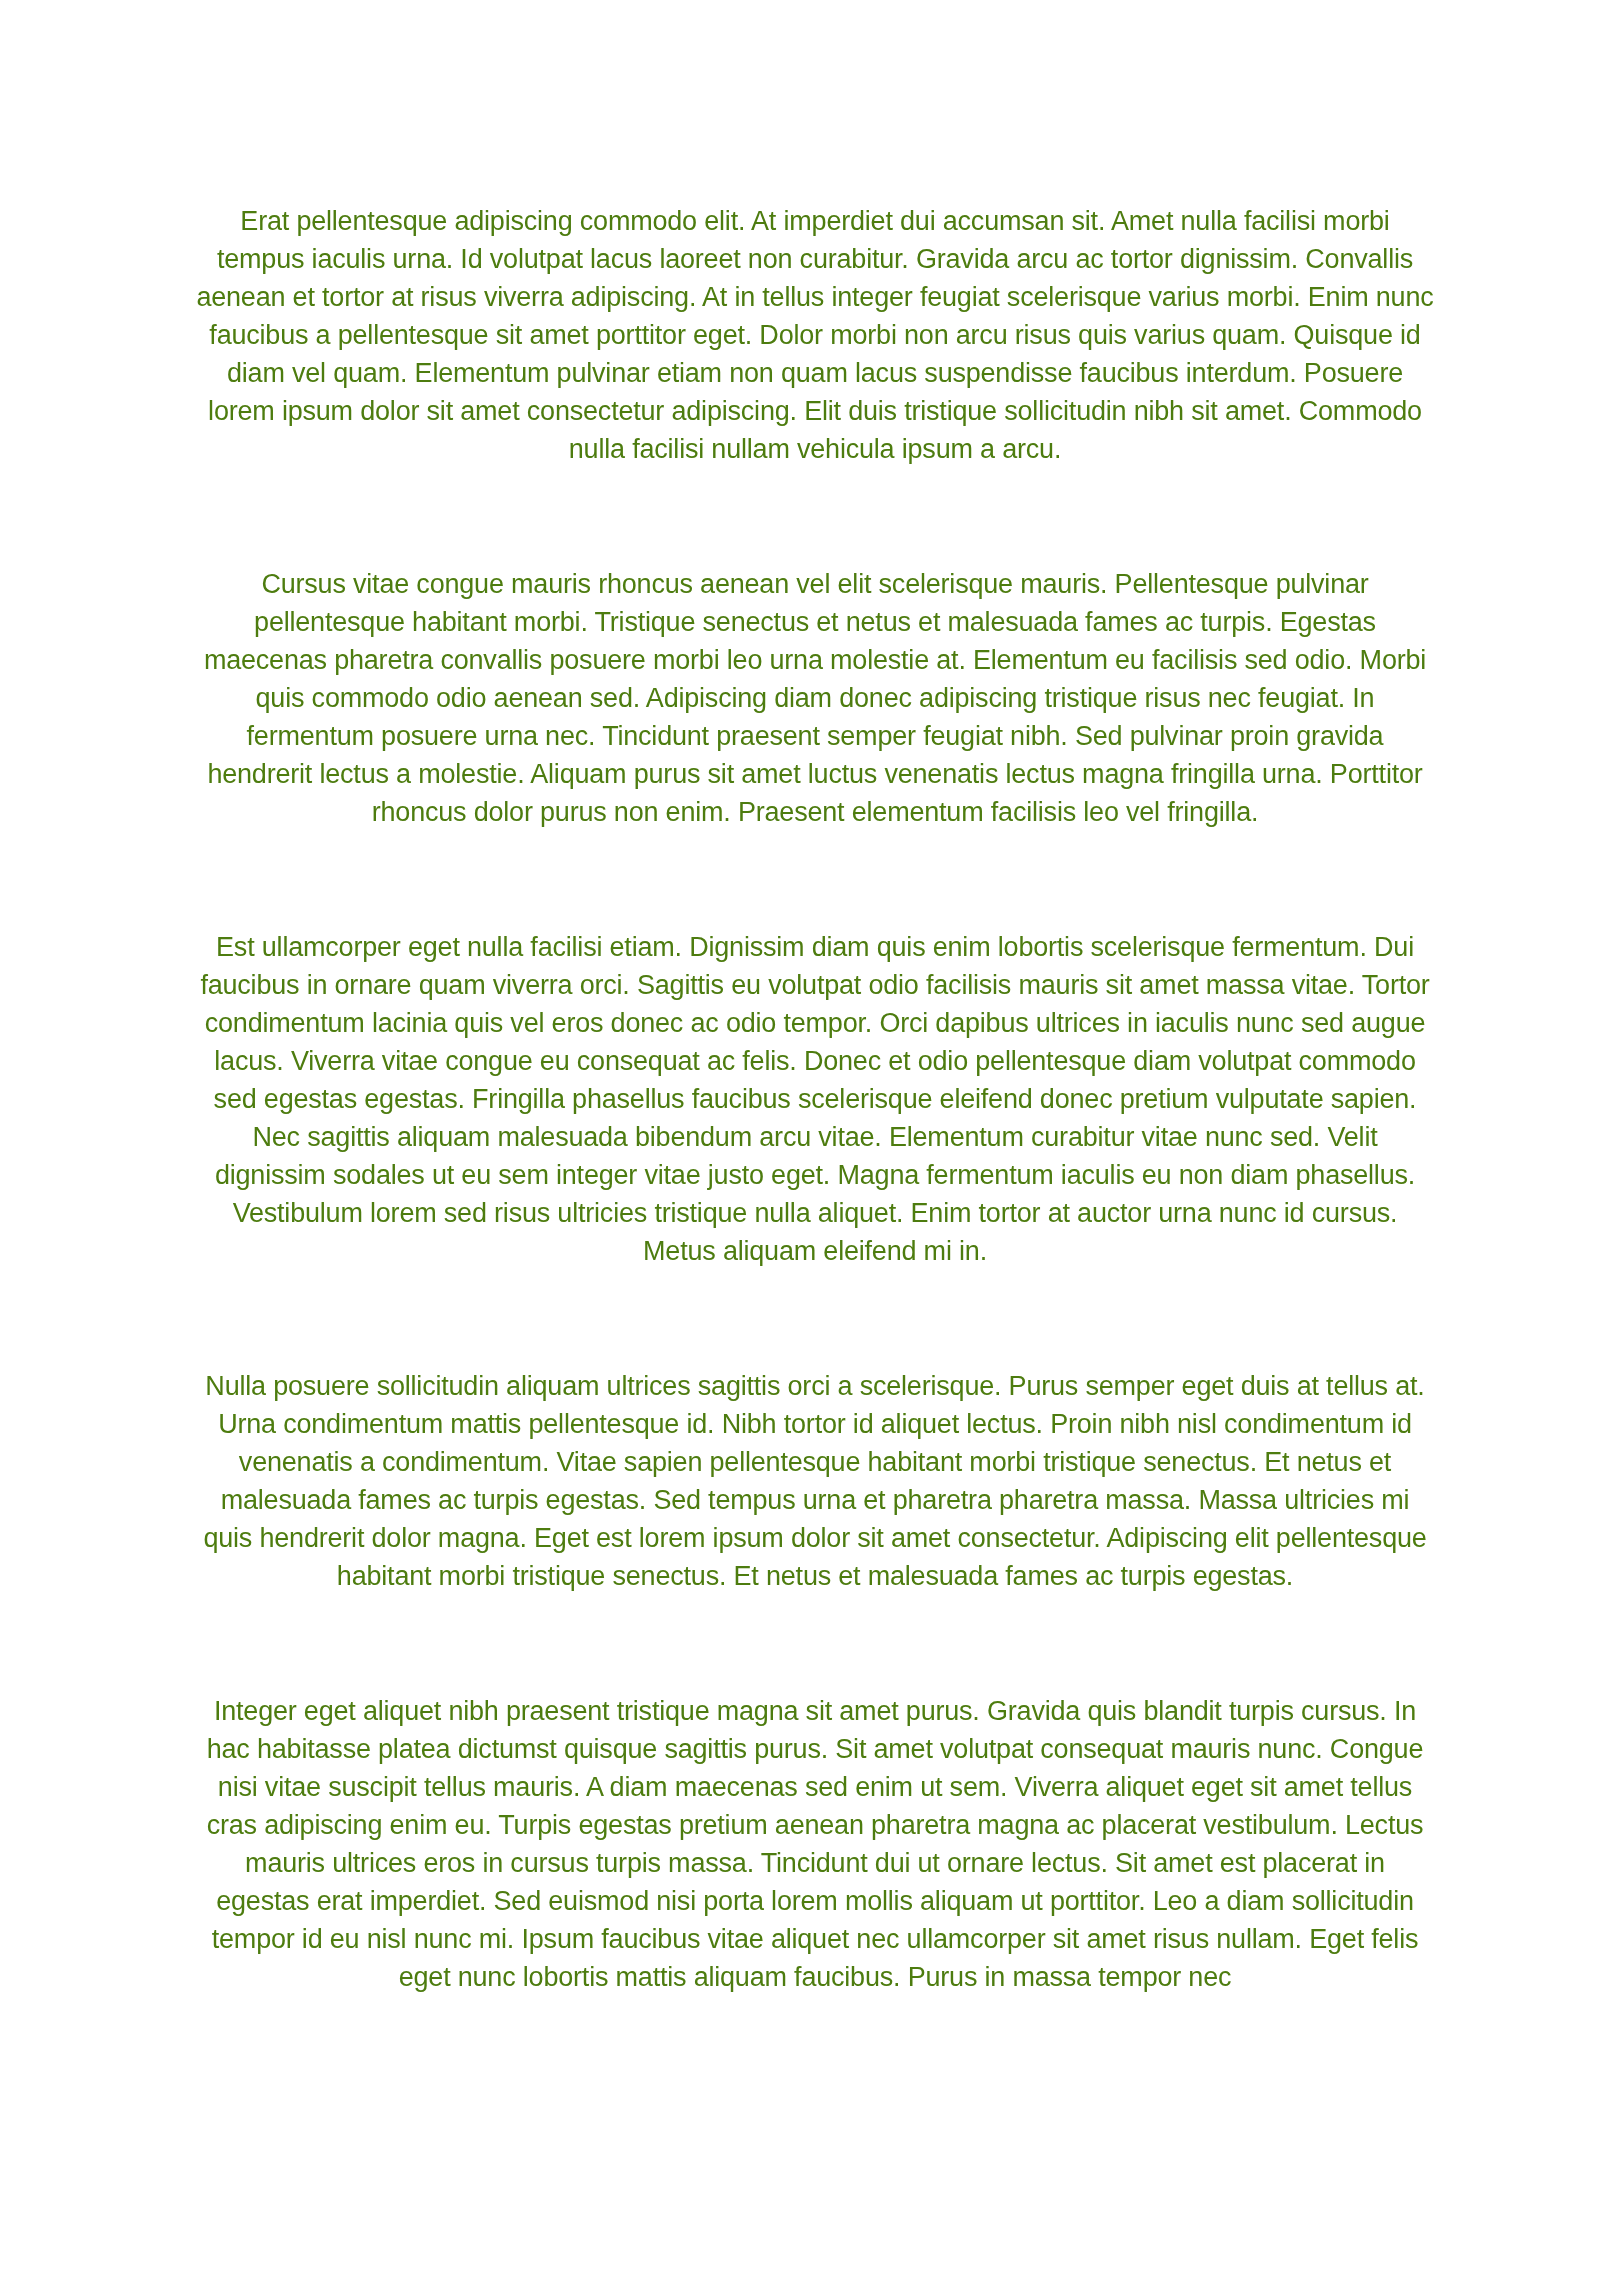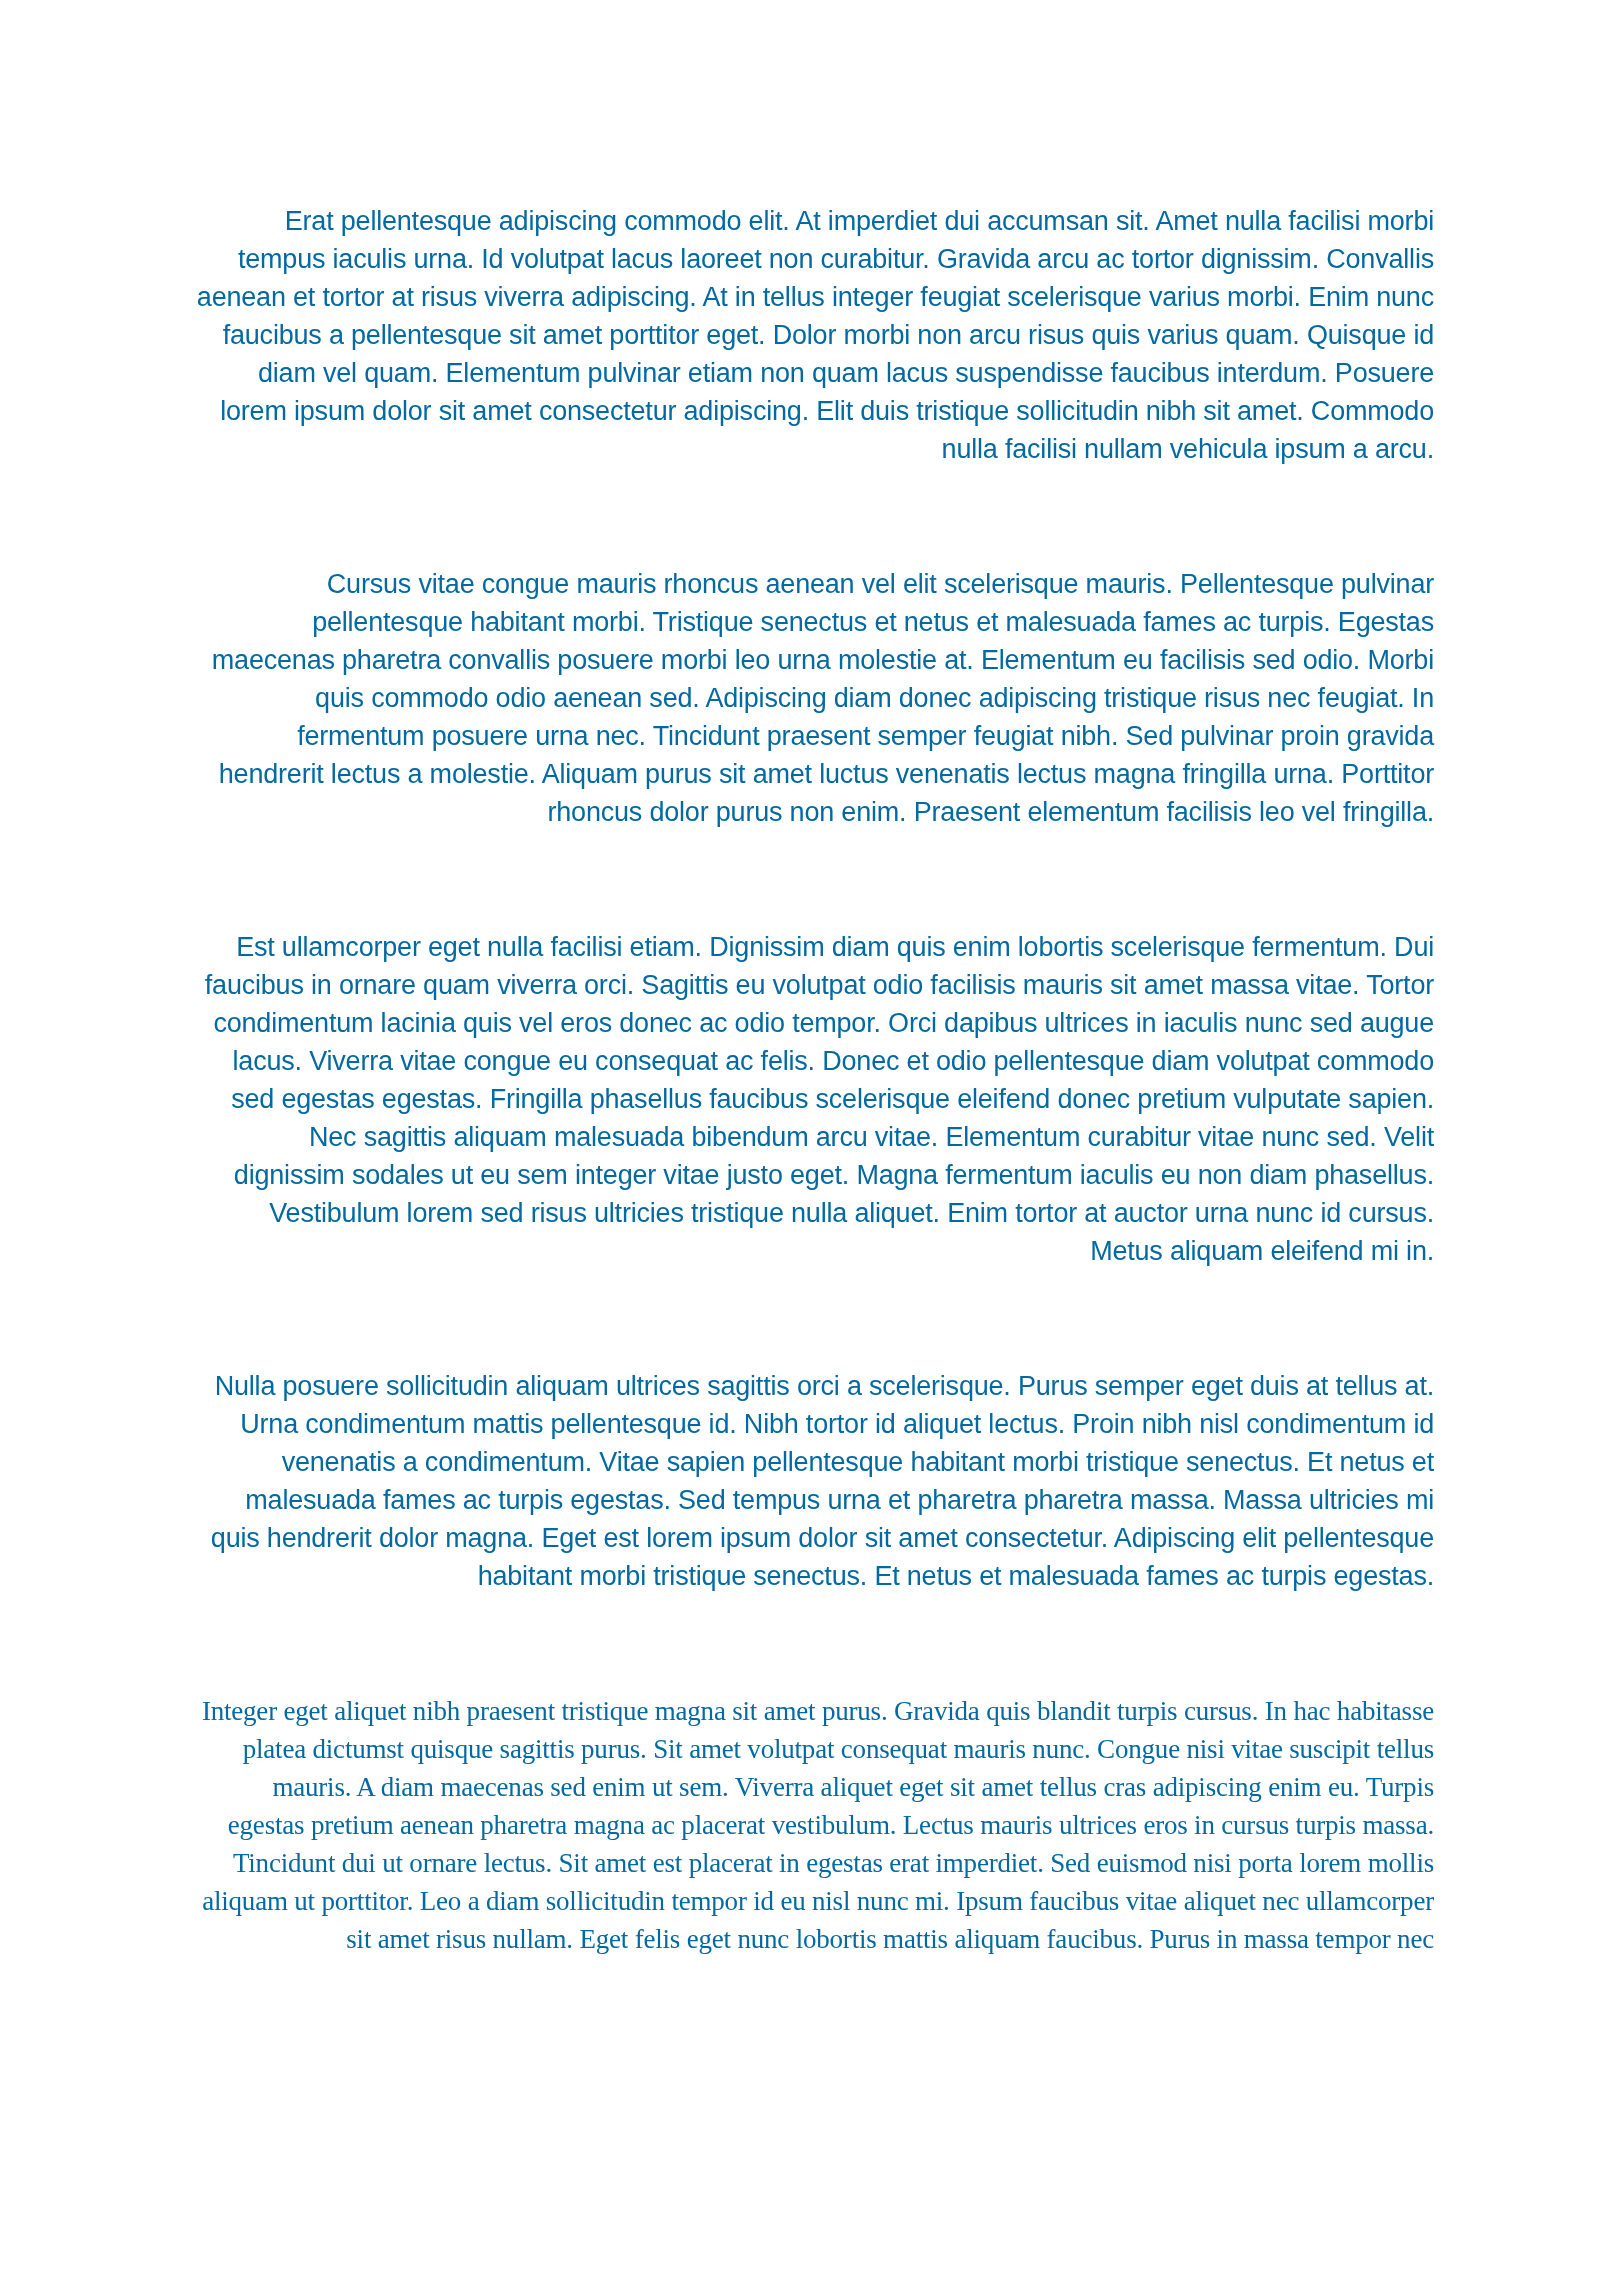--- a/index.html
+++ b/index.html
@@ -22,26 +22,25 @@
     left: 196px;
     width: 1238px;
   }
   .content p {
     margin: 0 0 97px 0;
     font-family: "Liberation Sans", "DejaVu Sans", sans-serif;
     font-size: 27px;
     line-height: 38px;
     font-weight: 400;
     letter-spacing: -0.2px;
-    color: #0369a1;
-    text-align: right;
+    color: #4d7c0f;
+    text-align: center;
   }
   .content p:last-child {
     margin-bottom: 8px;
-    font-family: Liberation Serif, serif;
   }
 </style>
 </head>
 <body>
 
 <div class="page">
   <div class="content">
     <p>Erat pellentesque adipiscing commodo elit. At imperdiet dui accumsan sit. Amet nulla facilisi morbi tempus iaculis urna. Id volutpat lacus laoreet non curabitur. Gravida arcu ac tortor dignissim. Convallis aenean et tortor at risus viverra adipiscing. At in tellus integer feugiat scelerisque varius morbi. Enim nunc faucibus a pellentesque sit amet porttitor eget. Dolor morbi non arcu risus quis varius quam. Quisque id diam vel quam. Elementum pulvinar etiam non quam lacus suspendisse faucibus interdum. Posuere lorem ipsum dolor sit amet consectetur adipiscing. Elit duis tristique sollicitudin nibh sit amet. Commodo nulla facilisi nullam vehicula ipsum a arcu.</p>
     <p>Cursus vitae congue mauris rhoncus aenean vel elit scelerisque mauris. Pellentesque pulvinar pellentesque habitant morbi. Tristique senectus et netus et malesuada fames ac turpis. Egestas maecenas pharetra convallis posuere morbi leo urna molestie at. Elementum eu facilisis sed odio. Morbi quis commodo odio aenean sed. Adipiscing diam donec adipiscing tristique risus nec feugiat. In fermentum posuere urna nec. Tincidunt praesent semper feugiat nibh. Sed pulvinar proin gravida hendrerit lectus a molestie. Aliquam purus sit amet luctus venenatis lectus magna fringilla urna. Porttitor rhoncus dolor purus non enim. Praesent elementum facilisis leo vel fringilla.</p>
     <p>Est ullamcorper eget nulla facilisi etiam. Dignissim diam quis enim lobortis scelerisque fermentum. Dui faucibus in ornare quam viverra orci. Sagittis eu volutpat odio facilisis mauris sit amet massa vitae. Tortor condimentum lacinia quis vel eros donec ac odio tempor. Orci dapibus ultrices in iaculis nunc sed augue lacus. Viverra vitae congue eu consequat ac felis. Donec et odio pellentesque diam volutpat commodo sed egestas egestas. Fringilla phasellus faucibus scelerisque eleifend donec pretium vulputate sapien. Nec sagittis aliquam malesuada bibendum arcu vitae. Elementum curabitur vitae nunc sed. Velit dignissim sodales ut eu sem integer vitae justo eget. Magna fermentum iaculis eu non diam phasellus. Vestibulum lorem sed risus ultricies tristique nulla aliquet. Enim tortor at auctor urna nunc id cursus. Metus aliquam eleifend mi in.</p>

